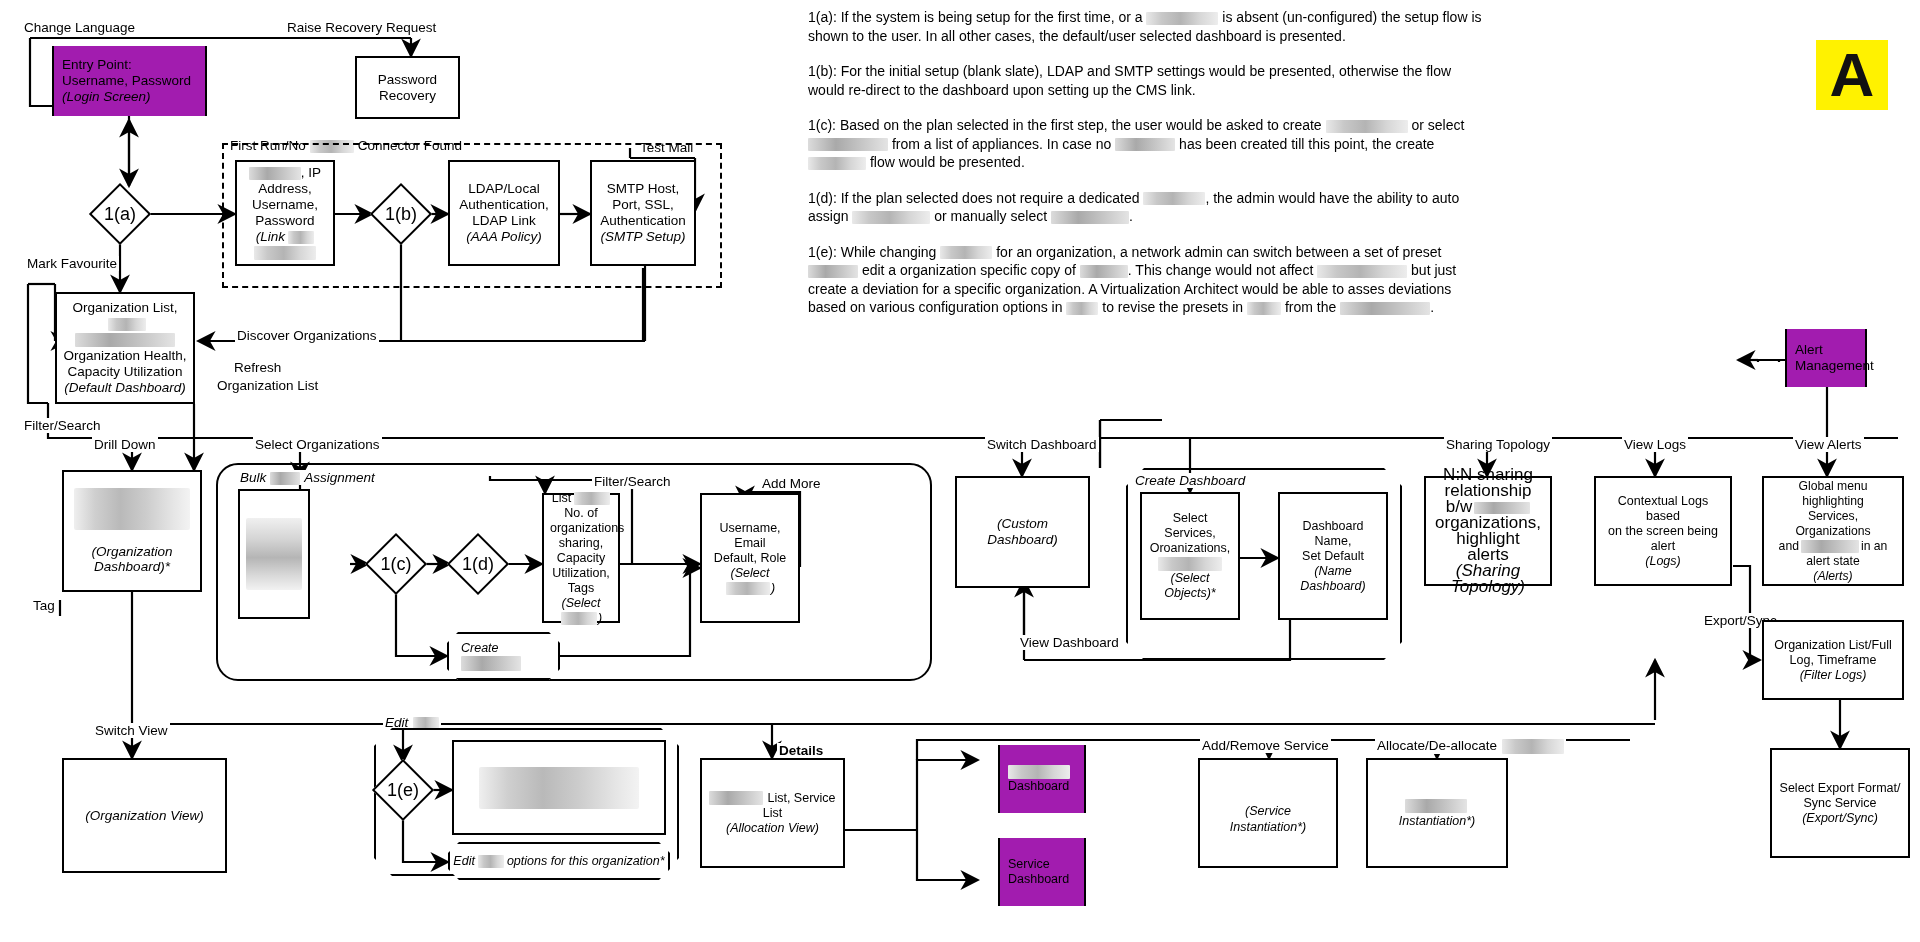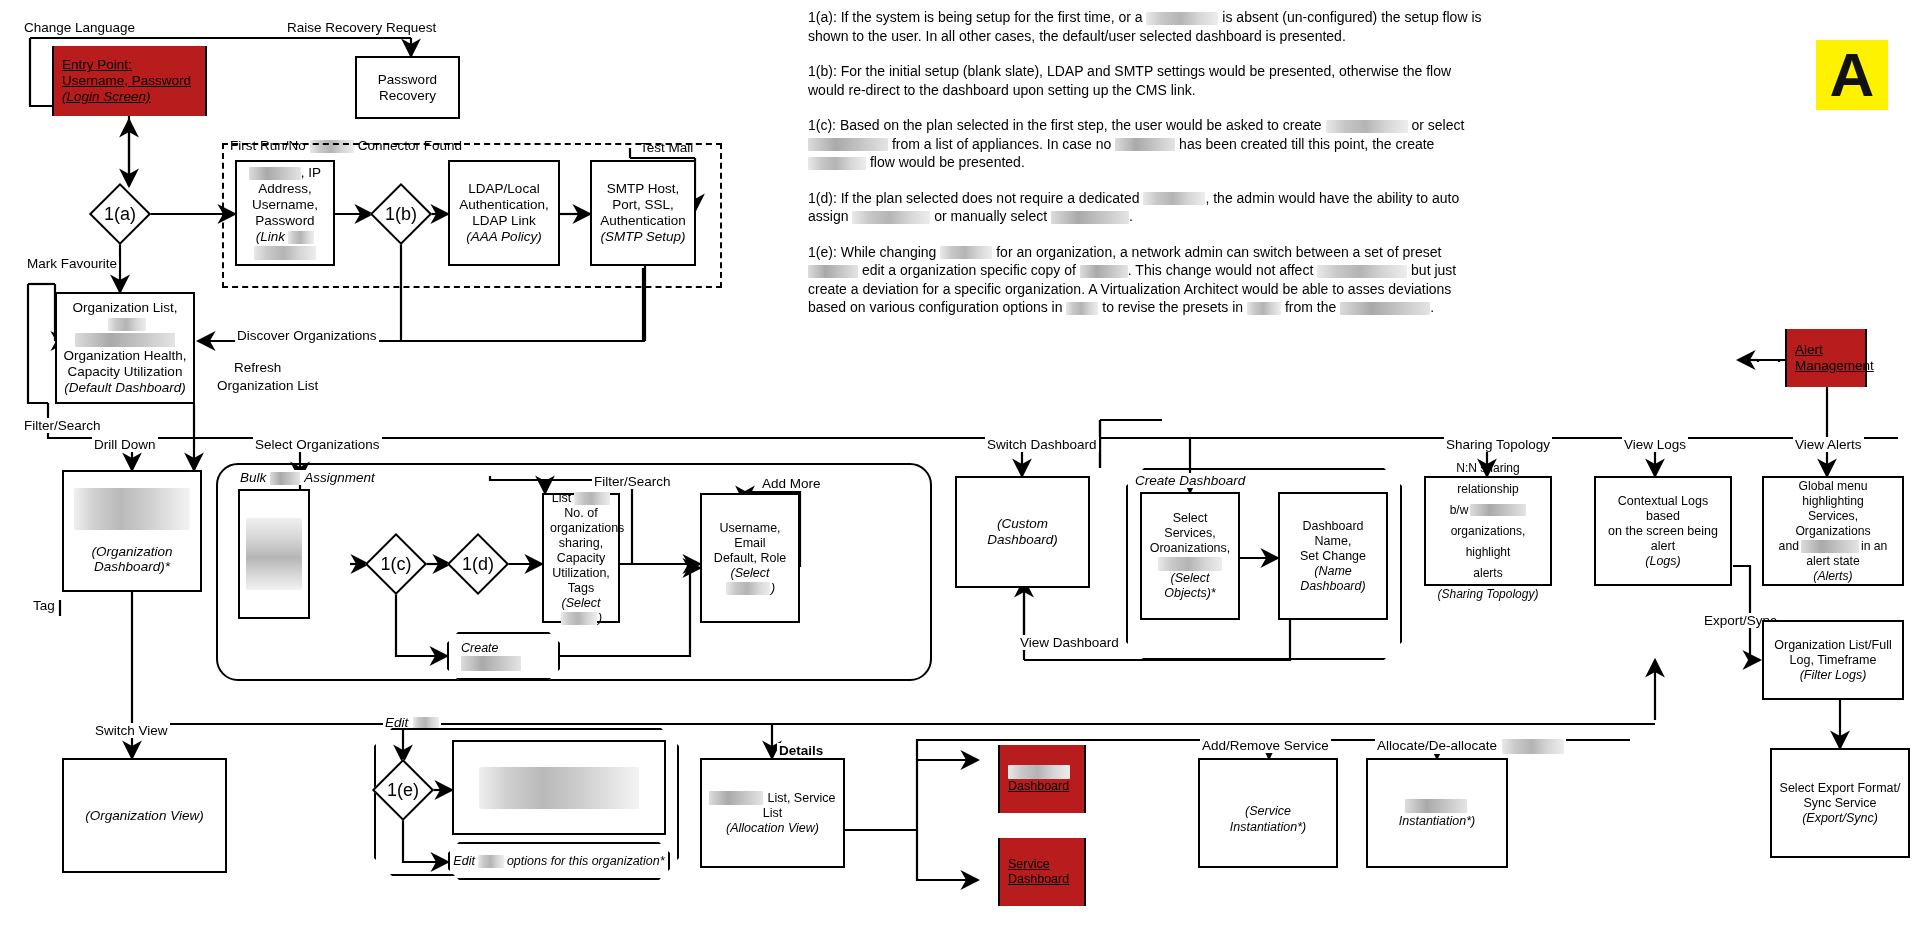--- a/index.html
+++ b/index.html
@@ -9,24 +9,24 @@
   svg.wires{position:absolute;left:0;top:0;width:1920px;height:942px;pointer-events:none;}
 
   
   .node{position:absolute;box-sizing:border-box;background:#fff;border:2px solid #000;
         display:flex;align-items:center;justify-content:center;text-align:center;
         font-size:13.5px;line-height:16px;padding:8px 6px;}
   .node-inner{width:100%;}
   .it{font-style:italic;}
 
   
-  .bracket{position:absolute;box-sizing:border-box;background:#b91c1c;
+  .bracket{position:absolute;box-sizing:border-box;background:#a21caf;
            border:2px solid #000;border-top:none;border-bottom:none;
            display:flex;align-items:center;justify-content:flex-start;text-align:left;
-           font-size:13.5px;line-height:16px;padding:4px 8px;text-decoration:underline;}
+           font-size:13.5px;line-height:16px;padding:4px 8px;}
 
   
   .group{position:absolute;box-sizing:border-box;border:2px solid #000;background:transparent;
          border-radius:22px;}
   .group.cut{border-radius:0;
       -webkit-clip-path:polygon(18px 0,calc(100% - 18px) 0,100% 18px,100% calc(100% - 18px),calc(100% - 18px) 100%,18px 100%,0 calc(100% - 18px),0 18px);
       clip-path:polygon(18px 0,calc(100% - 18px) 0,100% 18px,100% calc(100% - 18px),calc(100% - 18px) 100%,18px 100%,0 calc(100% - 18px),0 18px);}
   .dashbox{position:absolute;box-sizing:border-box;border:2px dashed #000;background:transparent;}
 
   
@@ -365,28 +365,28 @@
       <div>Select Services,</div>
       <div>Oroanizations,</div>
       <div><span class="rd" style="width:64px;height:14px;"></span></div>
       <div class="it">(Select Objects)*</div>
     </div>
   </div>
 
   <div class="node" style="left:1278px;top:492px;width:110px;height:128px;">
     <div class="node-inner" style="font-size:12.5px;line-height:15px;">
       <div>Dashboard Name,</div>
-      <div>Set Change</div>
+      <div>Set Default</div>
       <div class="it">(Name</div>
       <div class="it">Dashboard)</div>
     </div>
   </div>
 
   <div class="node" style="left:1424px;top:476px;width:128px;height:110px;">
-    <div class="node-inner" style="font-size:12px;line-height:21px;">
+    <div class="node-inner" style="font-size:17px;line-height:16px;">
       <div>N:N sharing relationship</div>
       <div><span>b/w</span><span class="rd2" style="width:56px;height:12px;margin-left:2px;"></span></div>
       <div>organizations, highlight</div>
       <div>alerts</div>
       <div class="it">(Sharing Topology)</div>
     </div>
   </div>
 
   <div class="node" style="left:1594px;top:476px;width:138px;height:110px;">
     <div class="node-inner" style="font-size:12.5px;line-height:15px;">

